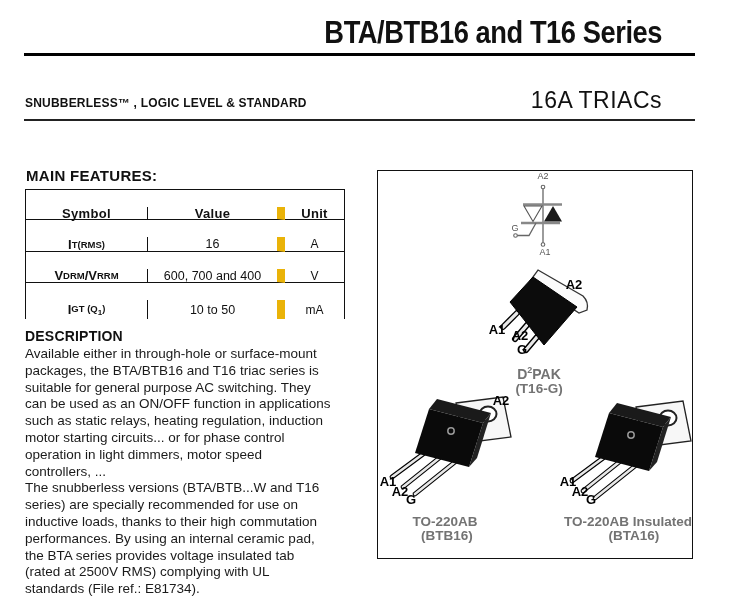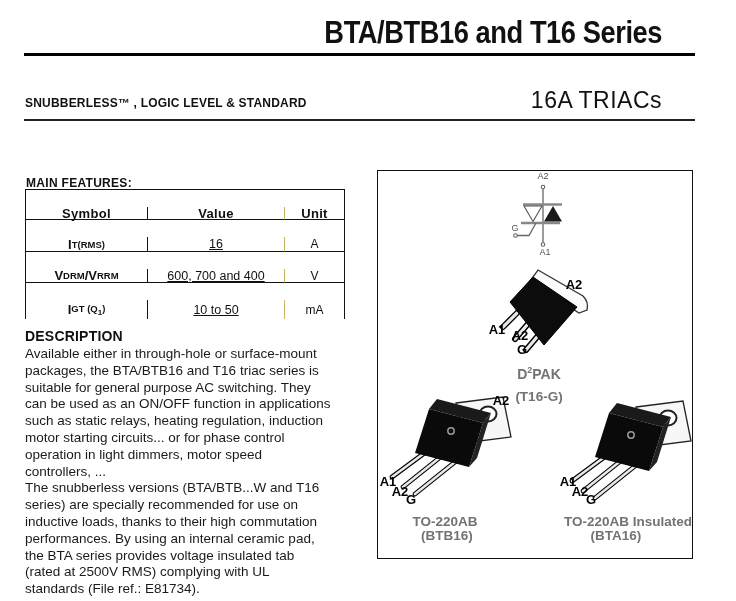--- a/index.html
+++ b/index.html
@@ -7,27 +7,27 @@
         font-family:"Liberation Sans","DejaVu Sans",sans-serif;color:#111;}
   .abs{position:absolute;}
   
   #title{left:0;right:41px;top:15px;text-align:right;font-size:31px;font-weight:bold;
          letter-spacing:-0.5px;transform:scaleX(0.88);transform-origin:100% 50%;white-space:nowrap;}
   #rule1{left:24px;top:53px;width:671px;height:3px;background:#000;}
   #subtitle-left{left:25px;top:96px;font-size:12px;font-weight:bold;letter-spacing:0.2px;}
   #subtitle-right{left:0;right:41px;top:87px;text-align:right;font-size:23px;letter-spacing:0.5px;}
   #rule2{left:24px;top:119px;width:671px;height:2px;background:#222;}
   
-  #mf-heading{left:26px;top:176px;font-size:12px;font-weight:bold;letter-spacing:0.3px;}
+  #mf-heading{left:26px;top:167px;font-size:15px;font-weight:bold;letter-spacing:0.3px;}
   #features-table{left:25px;top:189px;display:grid;grid-template-columns:122px 137px 59px;
       grid-template-rows:30px 32px 31px 36px;border:1.4px solid #111;border-bottom:none;}
   .cell{display:flex;align-items:center;justify-content:center;border-color:#111;
         font-size:12.5px;text-align:center;margin-top:17px;}
   .c1{border-right:1.4px solid #111;}
-  .c2{border-right:1px solid #eab308;text-decoration:underline;}
+  .c2{border-right:8px solid #eab308;}
   .rb{border-bottom:1.4px solid #111;}
   .hdr{font-weight:bold;font-size:13px;letter-spacing:0.3px;}
   .sym{font-weight:bold;font-size:13px;}
   .sym sub{font-size:9.5px;}
   .sym sub sub{font-size:8px;}
   .unit{font-size:12px;}
   
   #desc-heading{left:25px;top:328px;font-size:14px;font-weight:bold;letter-spacing:0.2px;}
   #desc-lines{left:25px;top:346px;width:352px;font-size:13.5px;line-height:16.8px;color:#1a1a1a;}
   
@@ -159,29 +159,29 @@
 
     <div class="slbl" style="left:165px;top:0px;">A2</div>
     <div class="slbl" style="left:137px;top:52px;">G</div>
     <div class="slbl" style="left:167px;top:76px;">A1</div>
 
     <div class="plbl" style="left:196px;top:106px;">A2</div>
     <div class="plbl" style="left:119px;top:151px;">A1</div>
     <div class="plbl" style="left:142px;top:157px;">A2</div>
     <div class="plbl" style="left:144px;top:171px;">G</div>
     <div class="cap" style="left:161px;top:194px;font-size:14px;"><span>D</span><sup>2</sup><span>PAK</span></div>
-    <div class="cap" style="left:161px;top:210px;margin-top:8px;">(T16-G)</div>
+    <div class="cap" style="left:161px;top:210px;">(T16-G)</div>
 
     <div class="plbl" style="left:123px;top:222px;">A2</div>
     <div class="plbl" style="left:10px;top:303px;">A1</div>
     <div class="plbl" style="left:22px;top:313px;">A2</div>
     <div class="plbl" style="left:33px;top:321px;">G</div>
     <div class="cap" style="left:67px;top:343px;">TO-220AB</div>
     <div class="cap" style="left:69px;top:357px;">(BTB16)</div>
 
     <div class="plbl" style="left:190px;top:303px;">A1</div>
     <div class="plbl" style="left:202px;top:313px;">A2</div>
     <div class="plbl" style="left:213px;top:321px;">G</div>
     <div class="cap" style="left:250px;top:343px;">TO-220AB Insulated</div>
-    <div class="cap" style="left:238px;top:357px;">(BTA16)</div>
+    <div class="cap" style="left:256px;top:357px;">(BTA16)</div>
   </div>
 
 </div>
 
 </body></html>

